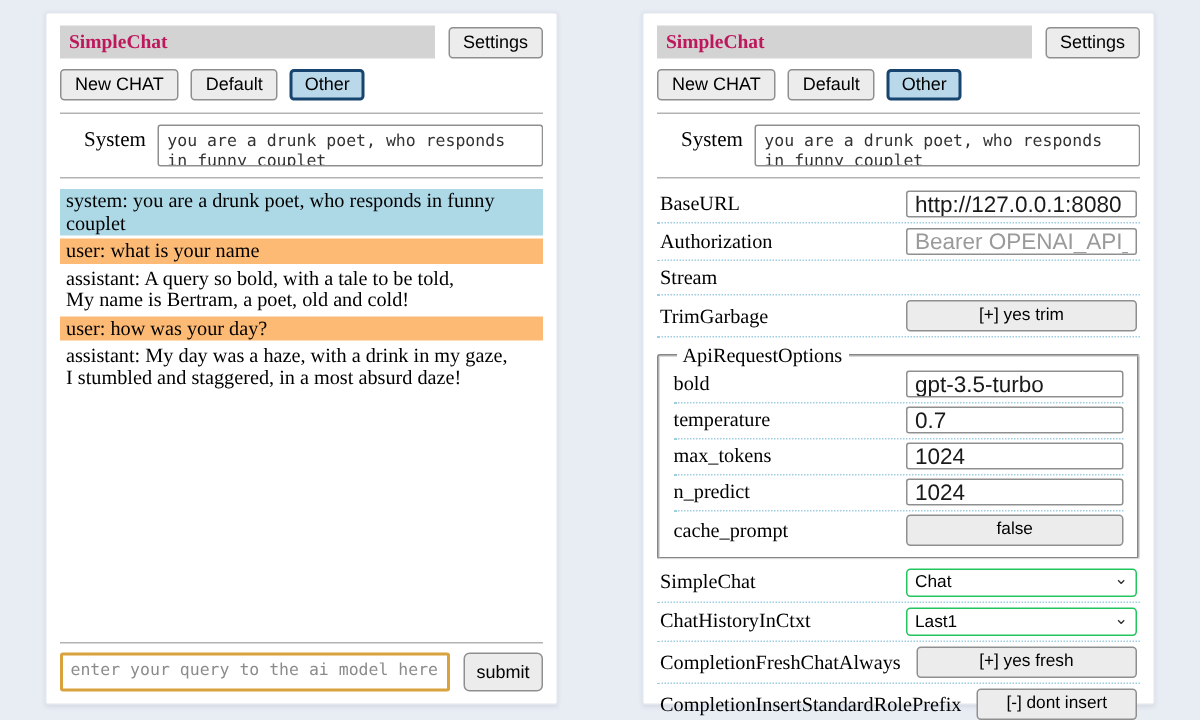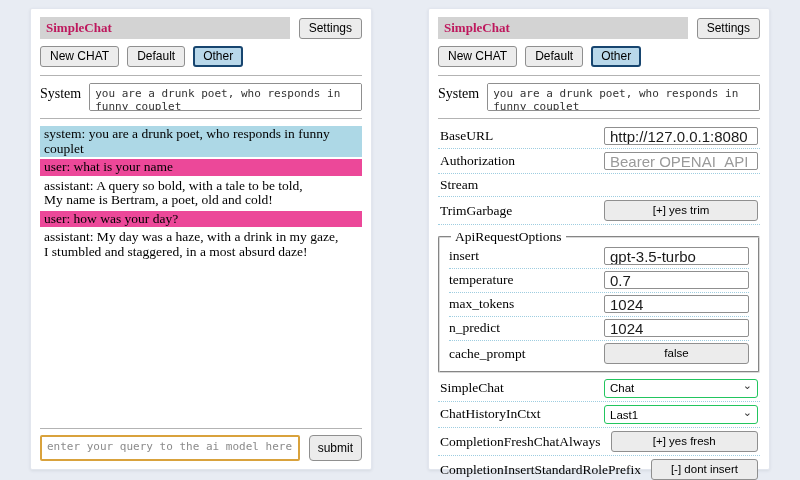--- a/index.html
+++ b/index.html
@@ -41,39 +41,39 @@
     line-height: 15px;
   }
   .sessions { display: flex; gap: 8px; margin: 2px 0 6px 0; }
   .session-btn.active {
     background: #b9d8ea;
     border: 2px solid #17456f;
     padding: 1px 8px;
   }
   hr { border: none; border-top: 1px solid #b3b3b3; margin: 2px 0; width: 100%; }
   
-  .system-row { display: flex; gap: 8px; align-items: flex-start; margin: 5px 0 5px 0; }
+  .system-row { display: flex; gap: 8px; align-items: flex-start; margin: 5px 0 5px 16px; }
   .sys-label { font-size: 14px; padding-top: 3px; }
   textarea {
     font-family: "DejaVu Sans Mono", "Liberation Mono", monospace;
     font-size: 11px; color: #333;
     border: 1px solid #8f8f8f; border-radius: 2px;
     padding: 3px 5px; resize: none; box-sizing: border-box;
   }
   textarea::placeholder { color: #8b8b8b; }
   .sys-ta { flex: 1; height: 28px; }
   
   .messages { margin-top: 5px; }
   .msg {
     font-size: 13.5px; line-height: 14.5px;
     padding: 1px 4px; margin-bottom: 2px;
     white-space: pre-line; color: #000;
   }
   .msg.system { background: #add8e6; }
-  .msg.user { background: #ec4899; }
+  .msg.user { background: #fdba74; }
   .msg.assistant { background: transparent; }
   
   .settings { margin-top: 3px; }
   .srow {
     display: grid; grid-template-columns: 1fr 1fr;
     column-gap: 10px; align-items: center;
     border-bottom: 1px dotted #9ecde0;
     padding: 3px 2px;
   }
   .srow:last-child { border-bottom: none; }
@@ -182,21 +182,21 @@
       <span class="lbl">Stream</span>
     </div>
     <div class="srow">
       <span class="lbl">TrimGarbage</span>
       <button class="toggle-btn">[+] yes trim</button>
     </div>
 
     <fieldset>
       <legend>ApiRequestOptions</legend>
       <div class="srow">
-        <span class="lbl">insert</span>
+        <span class="lbl">bold</span>
         <input spellcheck="false" value="gpt-3.5-turbo" style="">
       </div>
       <div class="srow">
         <span class="lbl">temperature</span>
         <input spellcheck="false" value="0.7" style="">
       </div>
       <div class="srow">
         <span class="lbl">max_tokens</span>
         <input spellcheck="false" value="1024" style="">
       </div>

